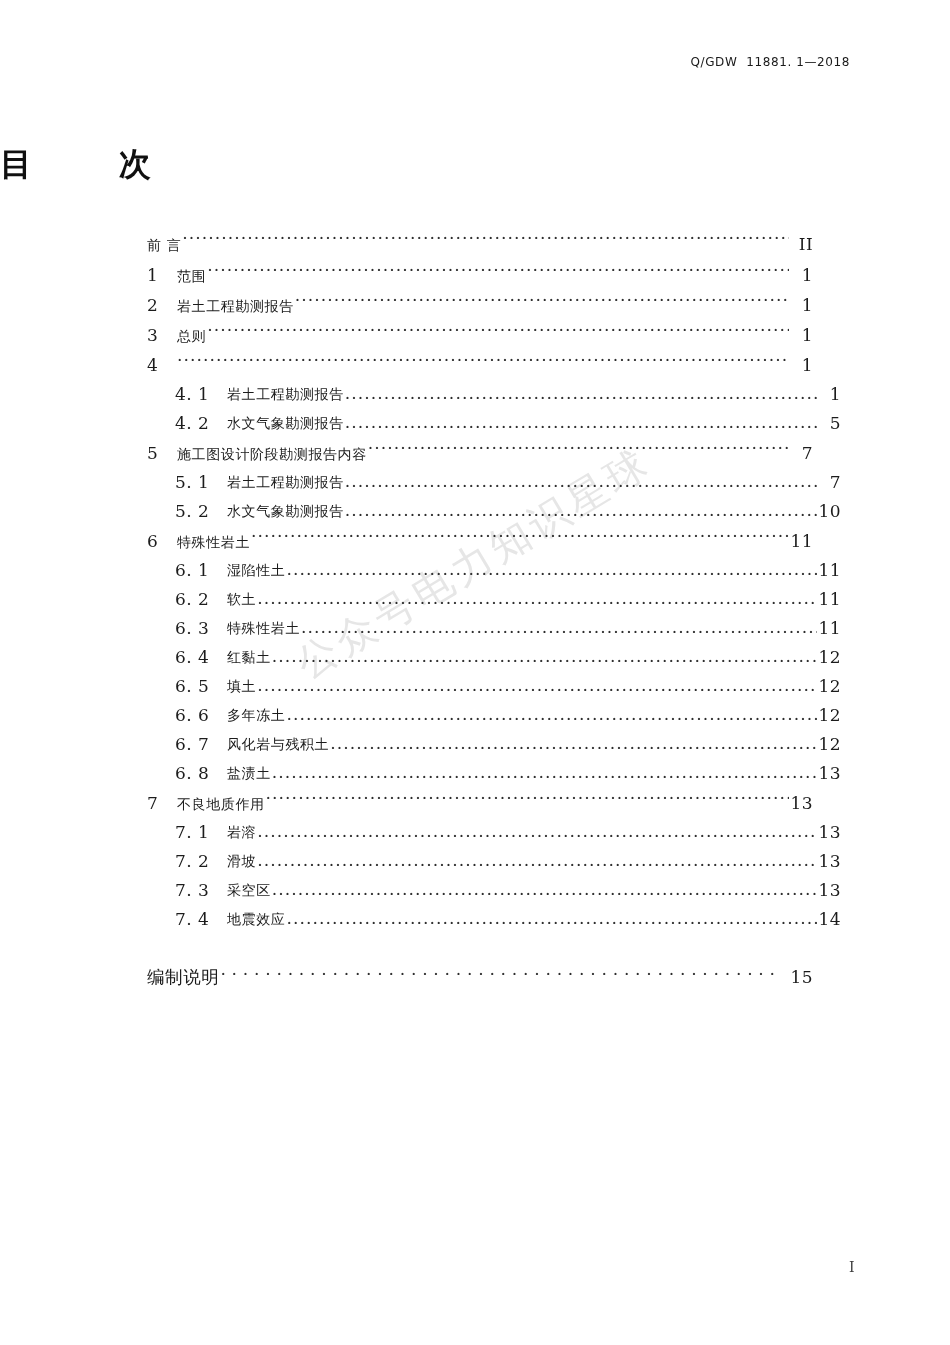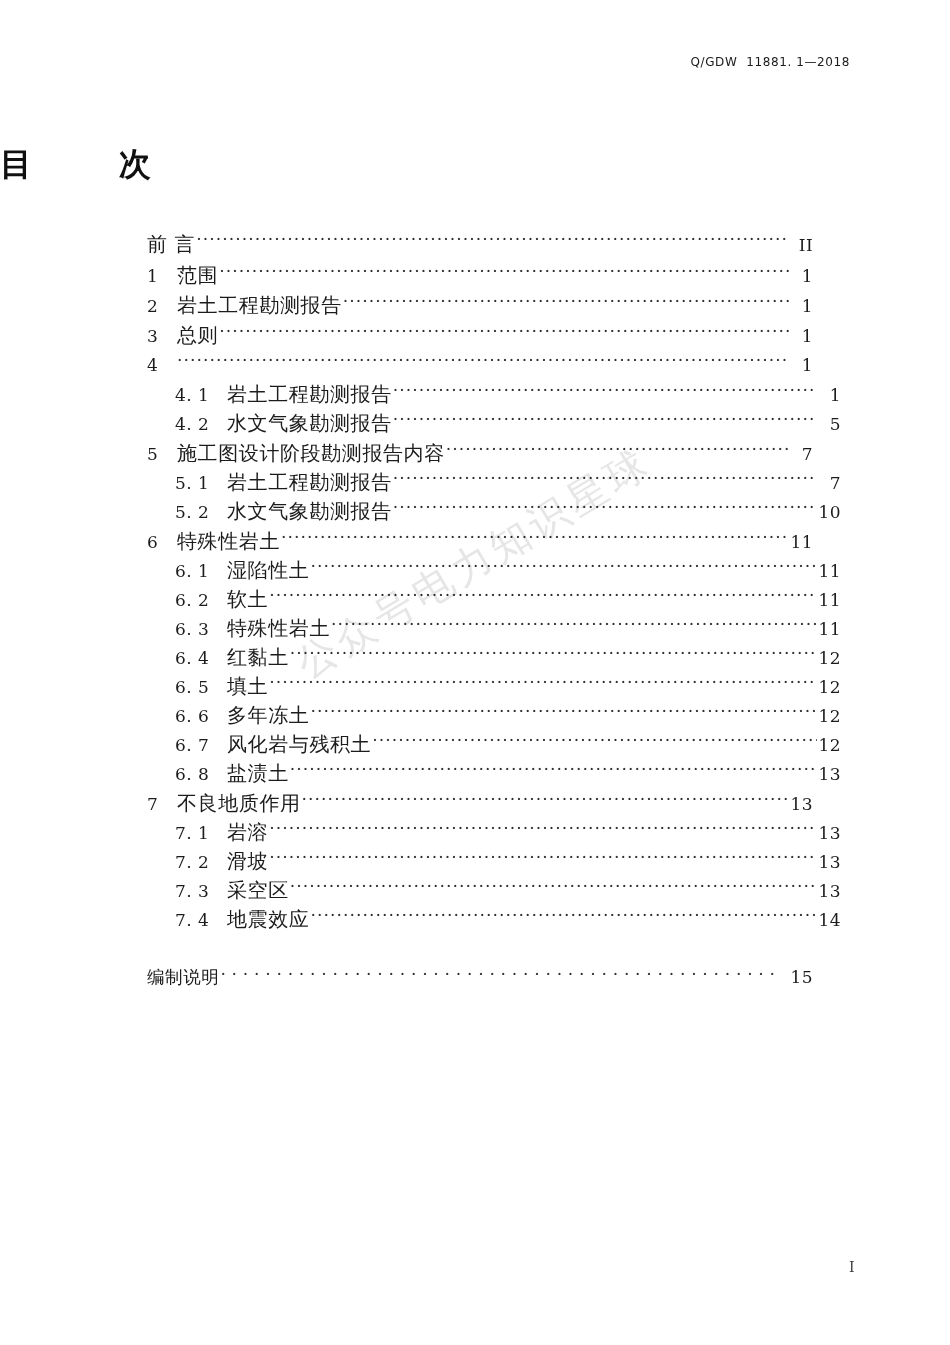--- a/index.html
+++ b/index.html
@@ -76,35 +76,35 @@
   .toc-entry {
     display: flex;
     align-items: baseline;
     width: 100%;
     height: 30px;
     font-size: 17.5px;
     line-height: 30px;
     color: #1c1c1c;
     white-space: nowrap;
   }
-  .toc-entry.lvl2 { padding-left: 28px; height: 29px; line-height: 29px; }
+  .toc-entry.lvl2 { padding-left: 28px; height: 29px; line-height: 29px; align-items: flex-end; }
   .toc-entry.preface { height: 32px; line-height: 32px; }
 
   .e-num {
     font-family: "DejaVu Serif", "Liberation Serif", serif;
     font-size: 17px;
     letter-spacing: 0.5px;
     flex: 0 0 auto;
   }
   .lvl1 .e-num { width: 30px; }
   .lvl2 .e-num { width: 52px; }
 
   .e-label {
     font-family: "DejaVu Serif", "Liberation Serif", serif;
-    font-size: 20px;
+    font-size: 14px;
     letter-spacing: 0.6px;
     flex: 0 0 auto;
     padding-right: 1px;
   }
   .preface .e-label { letter-spacing: 0.6px; }
 
   .e-leader {
     flex: 1 1 auto;
     overflow: hidden;
     position: relative;

